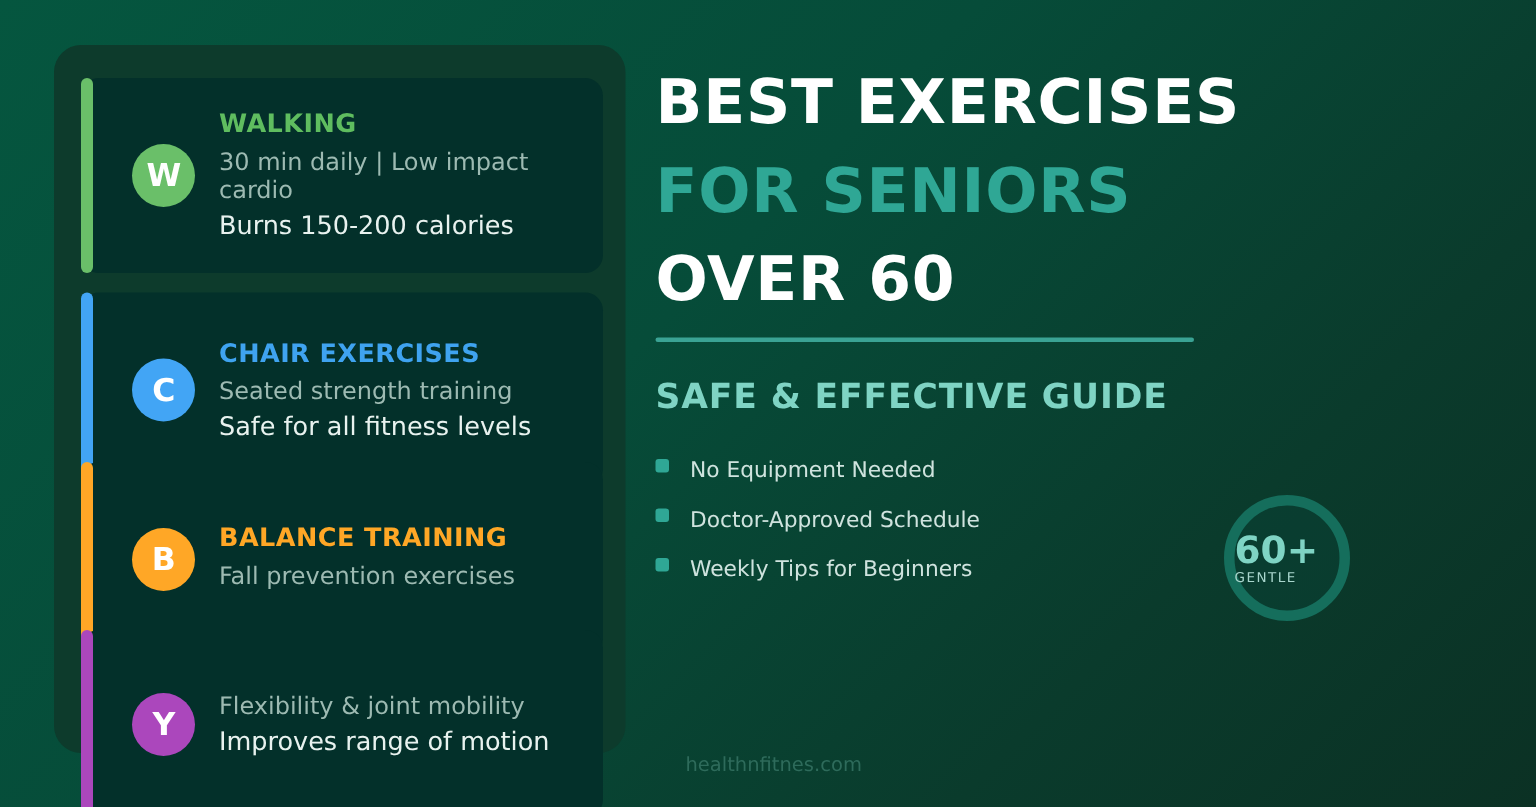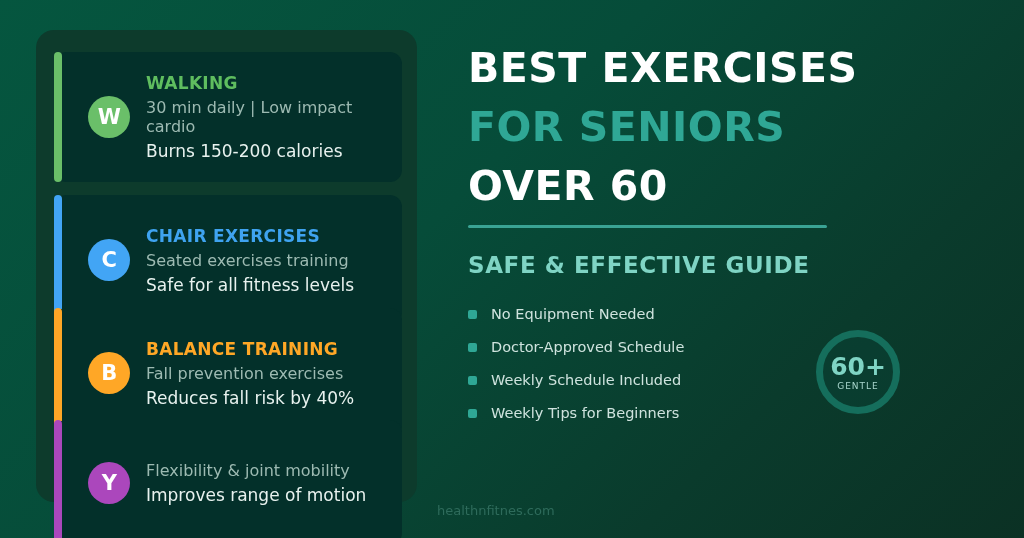--- a/index.html
+++ b/index.html
@@ -61,21 +61,21 @@
   }
   .card-detail {
     font-size: 17px;
     font-weight: normal;
     color: #e8f2ef;
   }
 
   
   #right-col {
     position: absolute;
-    left: 468px; top: 48px;
+    left: 437px; top: 48px;
     width: 540px;
   }
   .headline {
     font-size: 41px;
     font-weight: bold;
     line-height: 1.0;
     letter-spacing: 0.5px;
     margin-bottom: 18px;
   }
   .hl-white { color: #ffffff; }
@@ -92,21 +92,20 @@
     font-weight: bold;
     color: #7fd4c4;
     letter-spacing: 0.6px;
   }
   #bullet-list {
     margin-top: 28px;
     list-style: none;
   }
   .bullet-item {
     display: flex;
-    align-items: center;
     margin-bottom: 17px;
   }
   .bullet-marker {
     width: 9px; height: 9px;
     background: #2fa795;
     border-radius: 2px;
     flex: 0 0 9px;
     margin-right: 14px;
   }
   .bullet-label {
@@ -117,40 +116,39 @@
   
   #age-badge {
     position: absolute;
     left: 816px; top: 330px;
     width: 84px; height: 84px;
     border-radius: 50%;
     border: 7px solid #156e5c;
     background: rgba(10, 70, 56, 0.35);
     display: flex;
     flex-direction: column;
-    align-items: center;
     justify-content: center;
   }
   #badge-number {
     font-size: 25px;
     font-weight: bold;
     color: #7fd4c4;
     line-height: 1;
   }
   #badge-unit {
     font-size: 9px;
     color: #a9d6cd;
     letter-spacing: 1px;
     margin-top: 2px;
   }
 
   
   #footer-url {
     position: absolute;
-    left: 437px; top: 503px;
+    left: 457px; top: 503px;
     font-size: 13px;
     color: #2e6b5b;
   }
 </style>
 </head>
 <body>
 
 <div id="left-panel">
 
   <div class="card" style="top:22px; height:130px;">
@@ -165,34 +163,33 @@
     </div>
   </div>
 
   <div class="card" style="top:165px; height:130px;">
     <div class="accent-bar" style="background:#42a5f5;"></div>
     <div class="card-circle" style="background:#42a5f5;">
       <span>C</span>
     </div>
     <div class="card-text">
       <div class="card-title" style="color:#3fa3f0;">CHAIR EXERCISES</div>
-      <div class="card-sub">Seated exercises training</div>
+      <div class="card-sub">Seated strength training</div>
       <div class="card-detail">Safe for all fitness levels</div>
     </div>
   </div>
 
   <div class="card" style="top:278px; height:130px;">
     <div class="accent-bar" style="background:#ffa726;"></div>
     <div class="card-circle" style="background:#ffa726;">
       <span>B</span>
     </div>
     <div class="card-text">
       <div class="card-title" style="color:#ffa726;">BALANCE TRAINING</div>
       <div class="card-sub">Fall prevention exercises</div>
-      <div class="card-detail">Reduces fall risk by 40%</div>
     </div>
   </div>
 
   <div class="card" style="top:390px; height:125px;">
     <div class="accent-bar" style="background:#ab47bc;"></div>
     <div class="card-circle" style="background:#ab47bc;">
       <span>Y</span>
     </div>
     <div class="card-text">
       <div class="card-sub">Flexibility &amp; joint mobility</div>
@@ -217,24 +214,20 @@
     <li class="bullet-item">
       <span class="bullet-marker"></span>
       <span class="bullet-label">No Equipment Needed</span>
     </li>
     <li class="bullet-item">
       <span class="bullet-marker"></span>
       <span class="bullet-label">Doctor-Approved Schedule</span>
     </li>
     <li class="bullet-item">
       <span class="bullet-marker"></span>
-      <span class="bullet-label">Weekly Schedule Included</span>
-    </li>
-    <li class="bullet-item">
-      <span class="bullet-marker"></span>
       <span class="bullet-label">Weekly Tips for Beginners</span>
     </li>
   </ul>
 </div>
 
 <div id="age-badge">
   <div id="badge-number">60+</div>
   <div id="badge-unit">GENTLE</div>
 </div>
 

